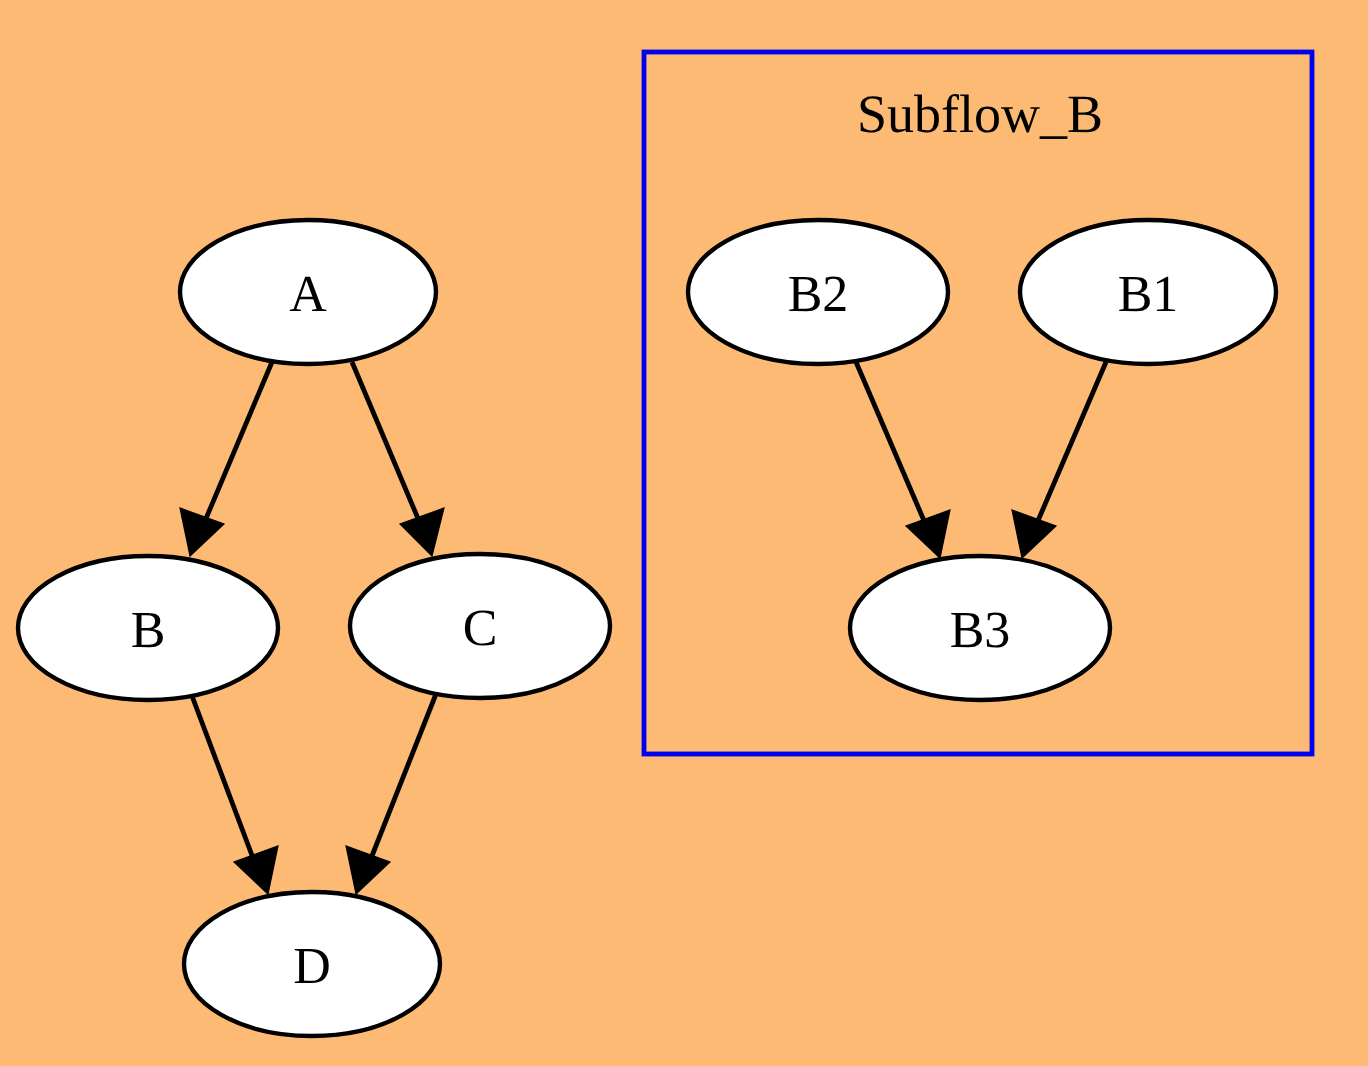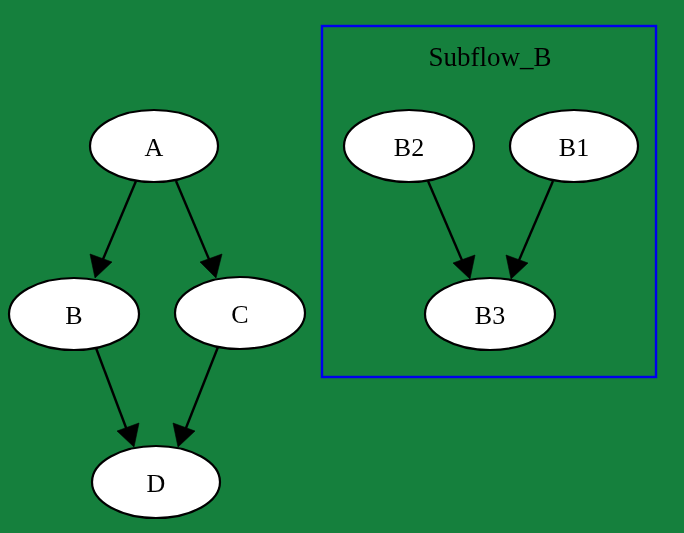--- a/index.html
+++ b/index.html
@@ -10,21 +10,21 @@
   body {
     width: 684px;
     height: 533px;
     font-family: "Liberation Serif", "DejaVu Serif", serif;
     overflow: hidden;
   }
   #graph-canvas {
     position: relative;
     width: 684px;
     height: 533px;
-    background: #15803d;
+    background: #fdba74;
   }
   svg.graph-svg {
     display: block;
     width: 684px;
     height: 533px;
   }
   .node-ellipse {
     fill: #ffffff;
     stroke: #000000;
     stroke-width: 2.2;

